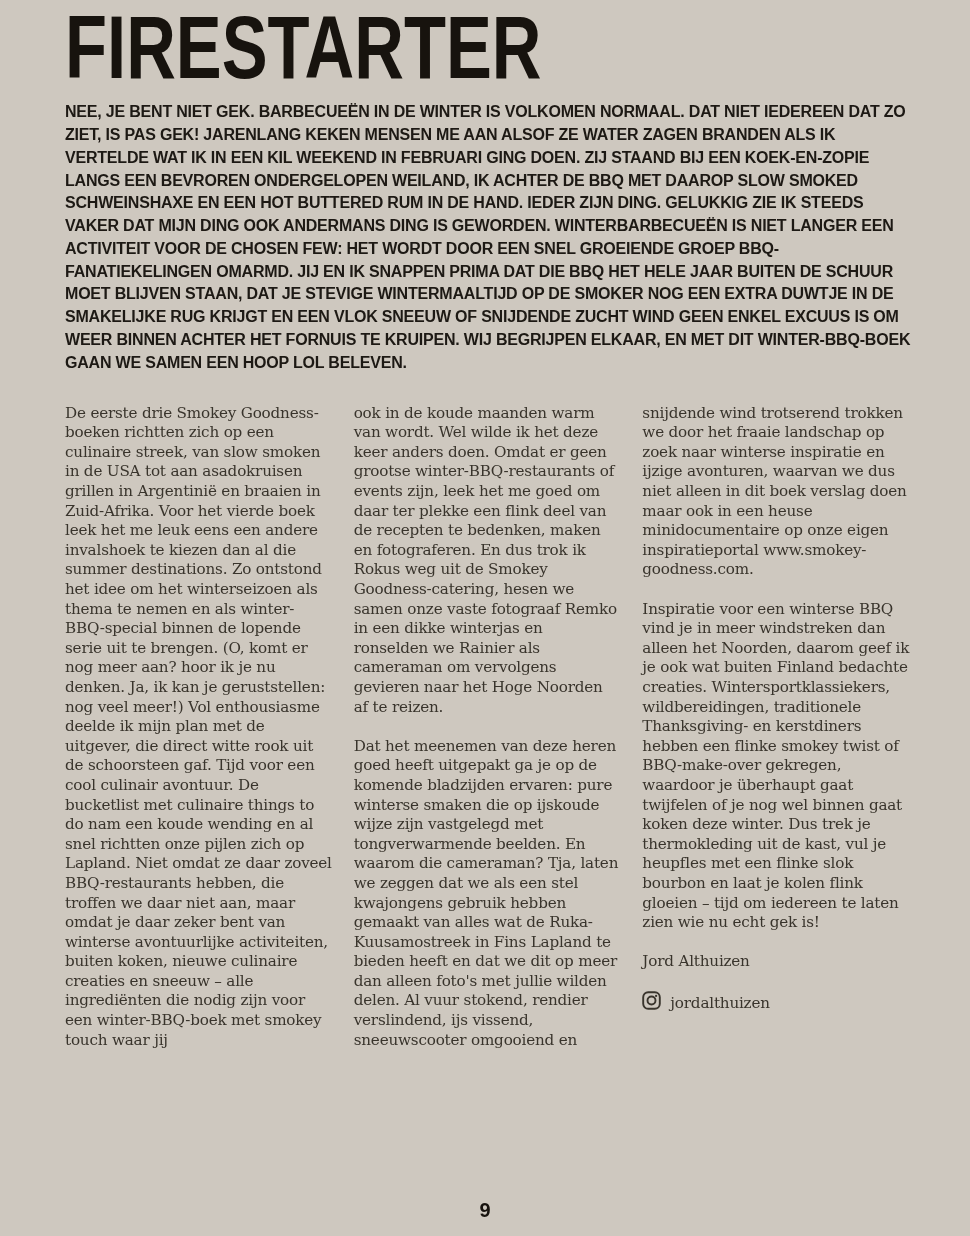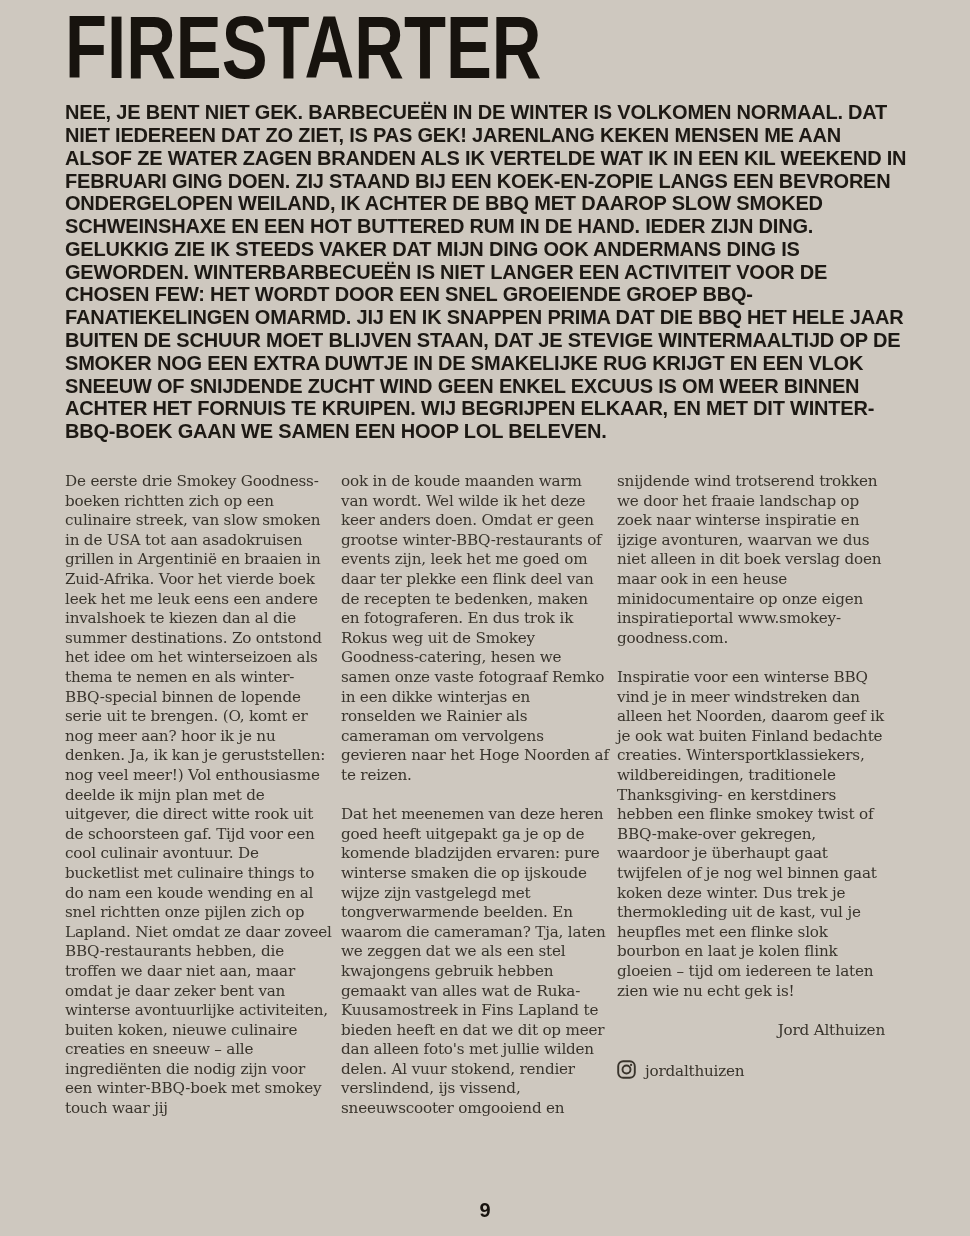--- a/index.html
+++ b/index.html
@@ -28,42 +28,42 @@
     transform: scale(0.80, 1.04);
     transform-origin: left top;
     white-space: nowrap;
     margin: 0;
   }
   .intro {
     margin-top: 16px;
     width: 846px;
     font-family: "Liberation Sans", sans-serif;
     font-weight: bold;
-    font-size: 20px;
+    font-size: 16px;
     line-height: 22.8px;
     letter-spacing: -0.2px;
     color: #1d1914;
     text-transform: uppercase;
   }
   .columns {
     margin-top: 29px;
     display: flex;
-    gap: 8px;
+    gap: 21px;
   }
   .col {
     width: 268px;
     font-family: "DejaVu Serif", serif;
     font-size: 15.2px;
     line-height: 19.6px;
     color: #39342c;
     letter-spacing: -0.2px;
   }
   .col p { margin: 0 0 19.6px 0; }
   .col p:last-child { margin-bottom: 0; }
-  .signature { margin-top: 19.6px; text-align: right; }
+  .signature { margin-top: 19.6px; }
   .sig-name { margin: 0; }
   .handle-row {
     display: flex;
     align-items: center;
     gap: 9px;
     margin-top: 9px;
   }
   .ig-icon { display: inline-block; flex: 0 0 auto; }
   .page-number {
     position: absolute;

